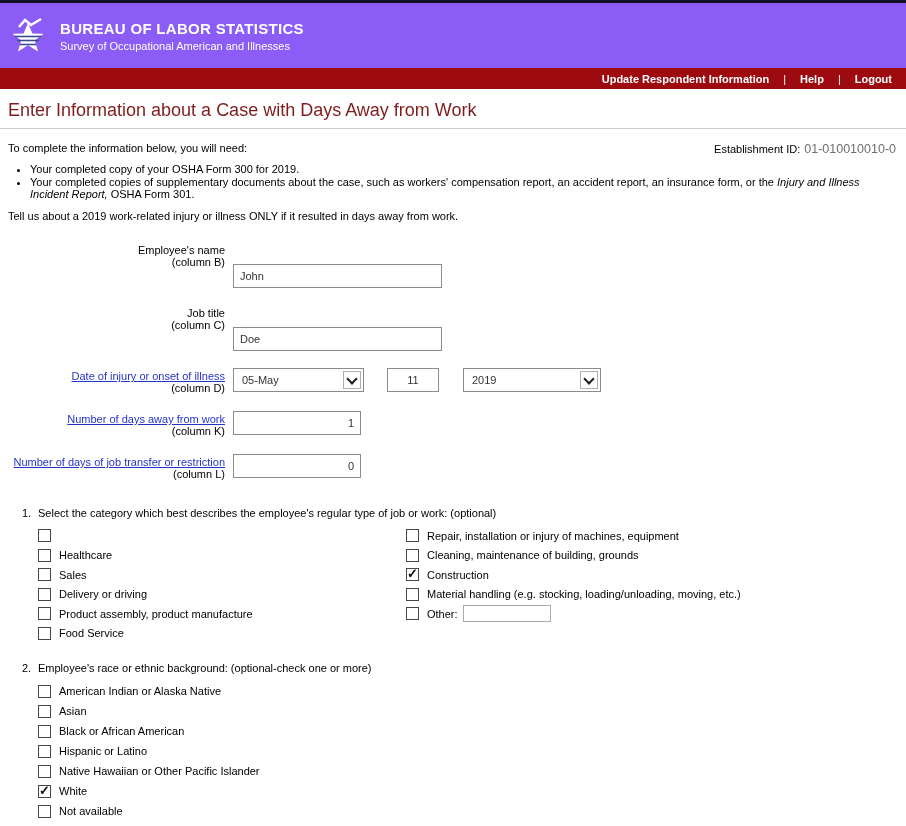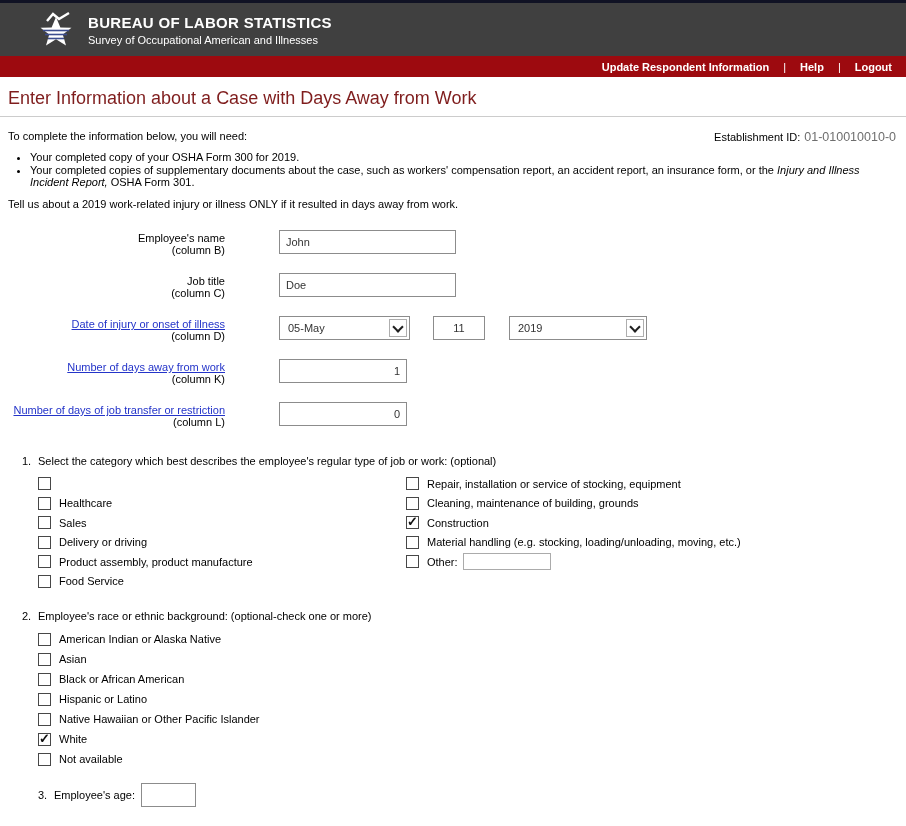--- a/index.html
+++ b/index.html
@@ -7,22 +7,22 @@
   body {
     width: 906px; height: 826px;
     background: #fff;
     font-family: "Liberation Sans", sans-serif;
     font-size: 11px; color: #000;
     overflow: hidden;
   }
   
   .top-border { height: 3px; background: #101224; }
   .hdr {
-    height: 53px; background: #404040;
-    display: flex; align-items: center; padding-left: 36px;
+    height: 65px; background: #8b5cf6;
+    display: flex; align-items: center; padding-left: 8px;
   }
   .hdr-logo { flex: none; margin-right: 12px; margin-top: 2px; }
   .hdr-text { color: #fff; }
   .hdr-title { font-size: 15px; font-weight: bold; letter-spacing: .3px; }
   .hdr-sub { font-size: 11px; margin-top: 3px; }
   .redbar {
     height: 21px; background: #9d0a0f;
     display: flex; align-items: center; justify-content: flex-end;
     padding-right: 14px; color: #fff; font-weight: bold;
   }
@@ -39,33 +39,33 @@
     display: flex; justify-content: space-between; align-items: flex-start;
     padding: 13px 10px 0 8px;
   }
   .est-label { font-weight: normal; }
   .est-value { color: #6e6e6e; font-size: 12.5px; margin-left: 4px; }
   ul.bullets { margin: 7px 0 0 18px; padding: 0 10px 0 12px; }
   ul.bullets li { margin-bottom: 1px; line-height: 12px; }
   .instruction { padding: 9px 8px 0 8px; }
   
   .form-area { margin-top: 20px; }
-  .frow { display: flex; margin-bottom: 17px; gap: 46px; }
+  .frow { display: flex; margin-bottom: 17px; }
   .flabel {
     width: 225px; flex: none; text-align: right;
     padding-top: 2px; line-height: 12px;
   }
   .flabel a { color: #2434c9; text-decoration: underline; cursor: pointer; }
   .ffield { margin-left: 8px; display: flex; align-items: flex-start; }
   input.txt {
     height: 24px; border: 1px solid #8c8c8c; background: #fff;
     font-family: "Liberation Sans", sans-serif; font-size: 11px; color: #333;
     padding: 0 6px; outline: none;
   }
-  .w-name { width: 177px; }
+  .w-name { width: 209px; margin-top: 22px; }
   .w-num  { width: 128px; text-align: right; padding-right: 17px; }
   .w-day  { width: 52px; text-align: center; }
   .gap28 { width: 23px; } .gap24 { width: 24px; }
   
   .sel {
     height: 24px; border: 1px solid #8c8c8c; background: #fff;
     display: inline-flex; align-items: center; justify-content: space-between;
     padding: 0 2px 0 8px; color: #333; cursor: default;
   }
   .w-month { width: 131px; } .w-year { width: 138px; }
@@ -246,21 +246,21 @@
         <span>Product assembly, product manufacture</span>
       </div>
       <div class="opt">
         <span class="cb"></span>
         <span>Food Service</span>
       </div>
     </div>
     <div>
       <div class="opt">
         <span class="cb"></span>
-        <span>Repair, installation or service of stocking, equipment</span>
+        <span>Repair, installation or injury of machines, equipment</span>
       </div>
       <div class="opt">
         <span class="cb"></span>
         <span>Cleaning, maintenance of building, grounds</span>
       </div>
       <div class="opt">
         <span class="cb checked"></span>
         <span>Construction</span>
       </div>
       <div class="opt">

